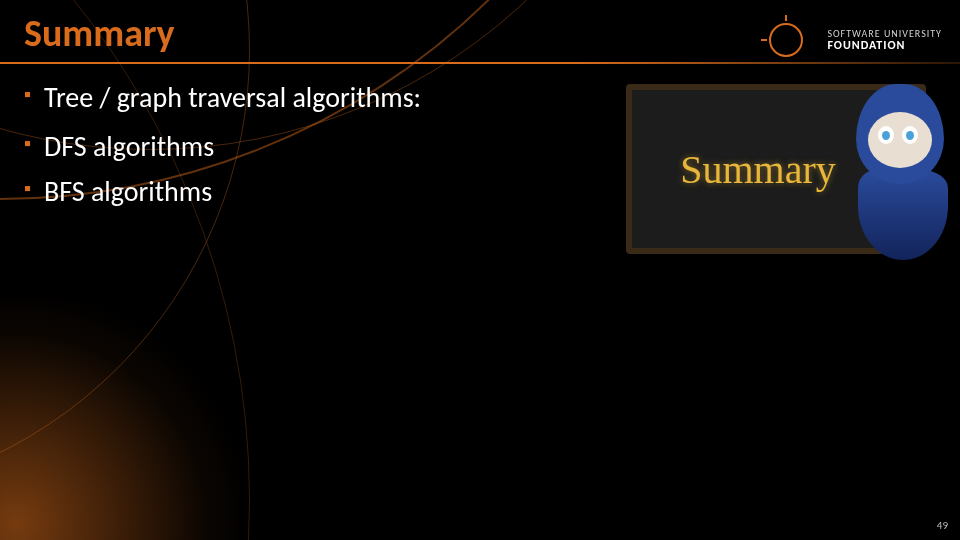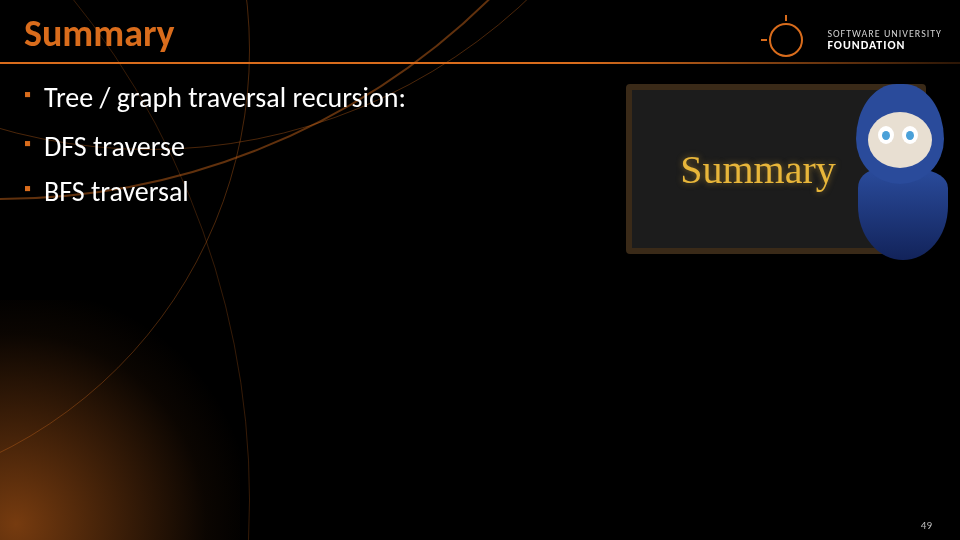--- a/index.html
+++ b/index.html
@@ -141,21 +141,21 @@
   }
   .mascot .cape {
     position: absolute; left: 20px; top: 92px;
     width: 90px; height: 90px;
     background: linear-gradient(180deg,#2a4b9b,#12235a);
     border-radius: 20% 30% 50% 50% / 20% 20% 60% 60%;
   }
 
   .pagenum {
     position: absolute;
-    right: 28px; bottom: 8px;
+    right: 12px; bottom: 8px;
     font-size: 11px; color: #bdbdbd;
   }
 </style>
 </head>
 <body>
 
 <div class="arc arc1"></div>
 <div class="arc arc2"></div>
 <div class="arc arc3"></div>
 <div class="arc arc4"></div>
@@ -183,26 +183,26 @@
   <div class="mascot">
     <div class="cape"></div>
       <div class="hood"></div>
       <div class="face"></div>
     <div class="eye l"></div>
       <div class="eye r"></div>
   </div>
 
   <ul class="top">
     <li>
-      <span>Tree / graph traversal recursion:</span>
+      <span>Tree / graph traversal algorithms:</span>
       <ul class="sub">
       </ul>
     </li>
     <li>
-      <span>DFS traverse</span>
+      <span>DFS algorithms</span>
     </li>
     <li>
-      <span>BFS traversal</span>
+      <span>BFS algorithms</span>
     </li>
   </ul>
 
   <div class="pagenum">49</div>
 </div>
 
 </body></html>

